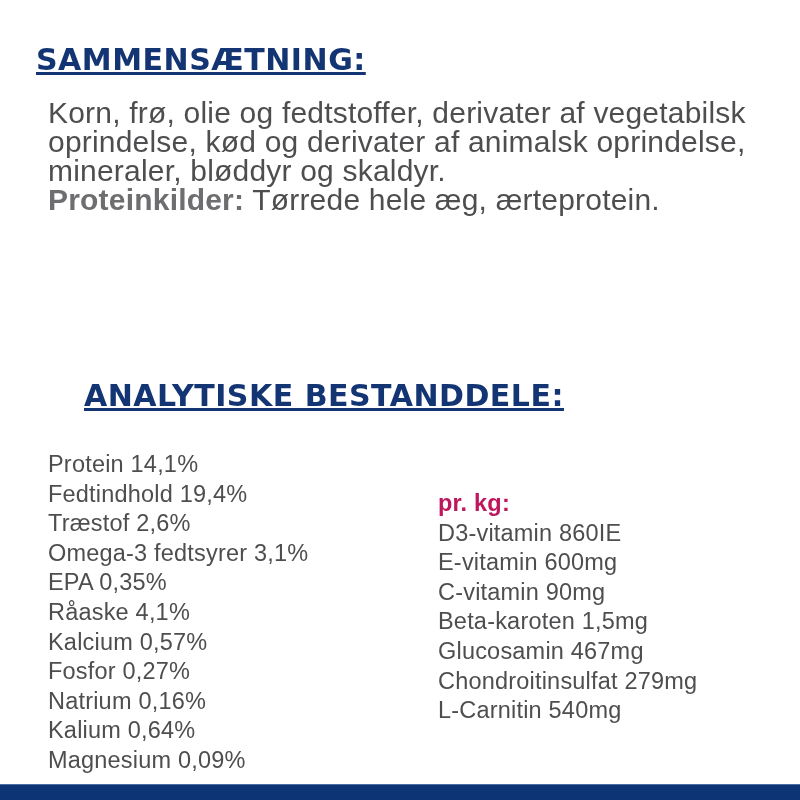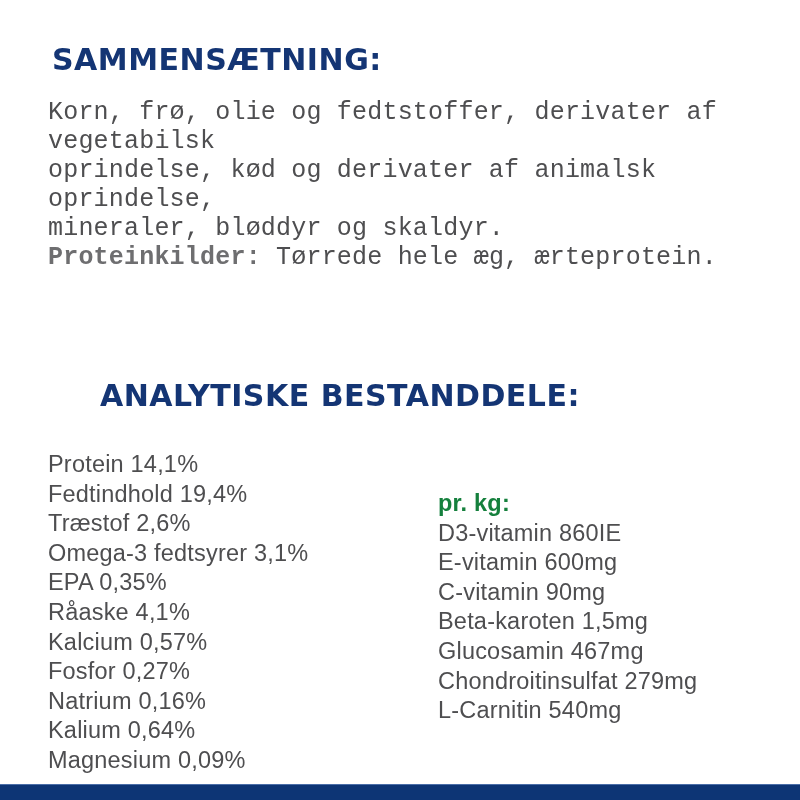--- a/index.html
+++ b/index.html
@@ -3,39 +3,40 @@
 <meta charset="utf-8">
 <style>
   html, body { margin: 0; padding: 0; }
   body {
     width: 800px; height: 800px; position: relative; overflow: hidden;
     background: #ffffff;
     font-family: "Liberation Sans", "DejaVu Sans", sans-serif;
     color: #4e4e50;
   }
   .heading {
-    position: absolute; left: 52px; margin: 0;
+    position: absolute; left: 36px; margin: 0;
     font-family: "DejaVu Sans", "Liberation Sans", sans-serif;
     font-weight: bold; font-size: 30px; letter-spacing: 0.5px;
     color: #143574;
+    text-decoration: underline;
   }
   #h1 { top: 42px; }
   #h2 { top: 378px; margin-left: 48px; }
   .para {
     position: absolute; left: 48px; top: 98px; width: 720px;
-    font-size: 25px; line-height: 29px; letter-spacing: 0.2px; font-family: Liberation Mono, monospace;
+    font-size: 30px; line-height: 29px; letter-spacing: 0.2px;
   }
   .para .lbl { font-weight: bold; color: #6e6e70; }
   .col {
     position: absolute; top: 450px; font-size: 23.5px; line-height: 29.6px; letter-spacing: 0.2px;
   }
   .col div { white-space: nowrap; }
   #colL { left: 48px; }
   #colR { left: 438px; top: 489px; }
-  .col .sub { font-weight: bold; color: #15803d; }
+  .col .sub { font-weight: bold; color: #be185d; }
   .footer {
     position: absolute; left: 0; top: 784px; width: 800px; height: 16px;
     background: #0d3575; border-top: 1px solid #4b6ea8;
   }
 </style>
 </head>
 <body>
 
 <h2 class="heading" id="h1">SAMMENSÆTNING:</h2>
 

